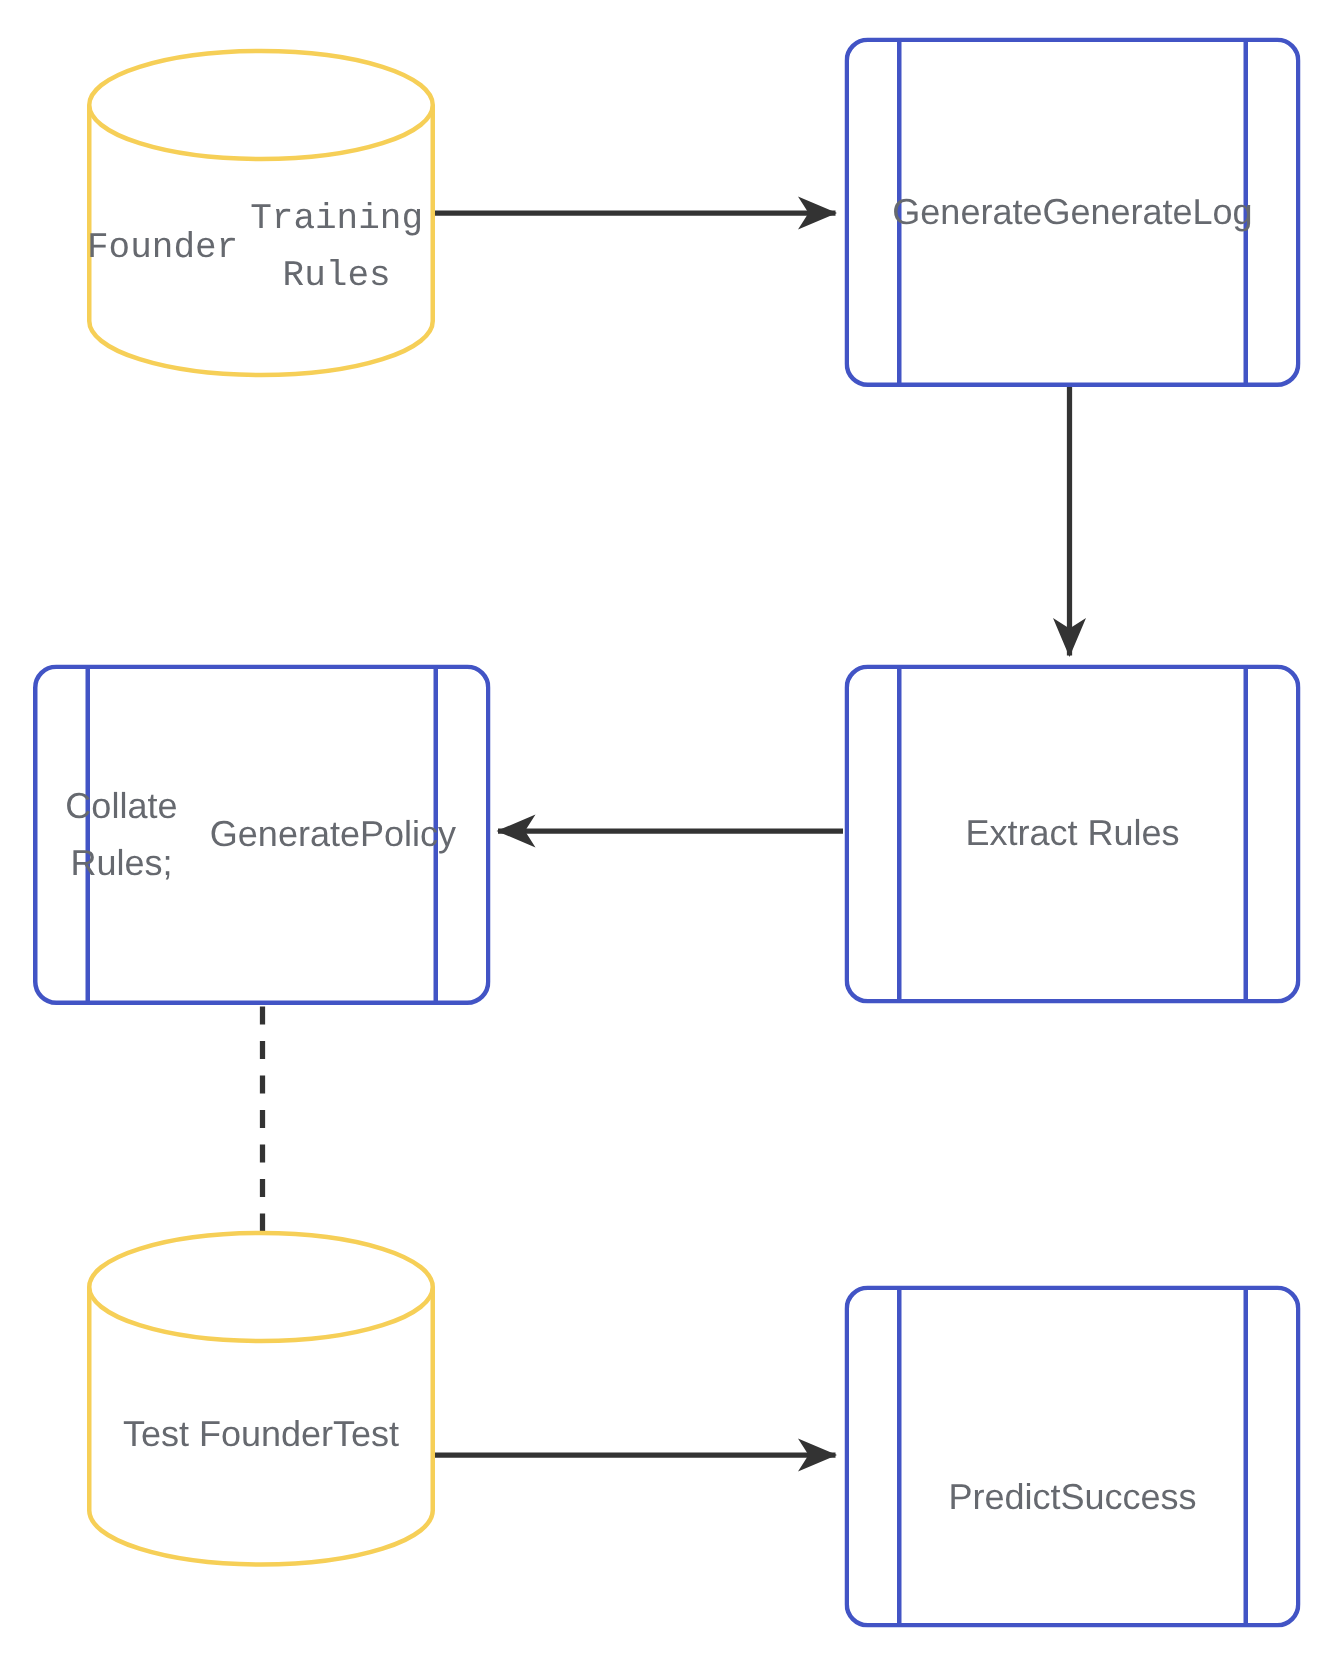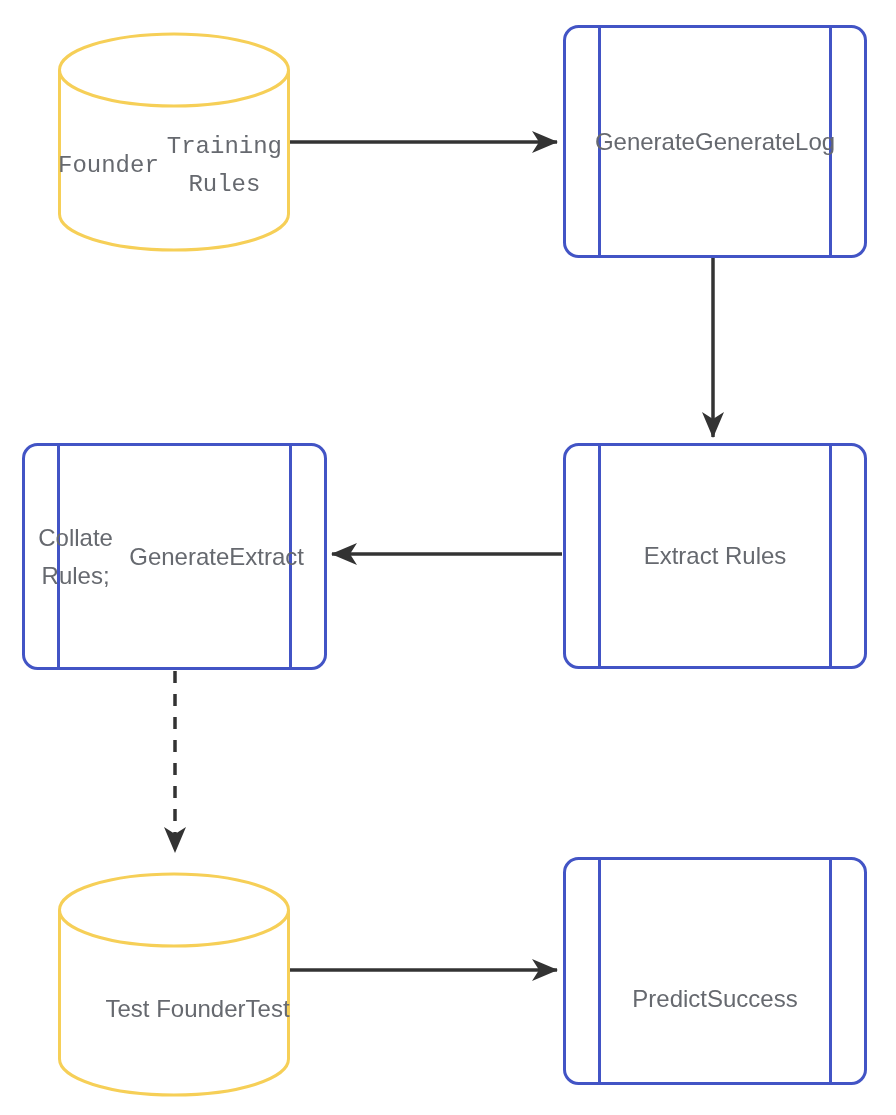--- a/index.html
+++ b/index.html
@@ -97,25 +97,25 @@
 
   <div class="node box" style="left:22px; top:443px; width:282px; height:227px;">
     <svg class="shape" width="305" height="227" viewBox="0 0 305 227">
       <rect class="box-stroke" x="1.5" y="1.5" width="302" height="224" rx="14"></rect>
       <line class="box-line" x1="36.5" y1="1.5" x2="36.5" y2="225.5"></line>
       <line class="box-line" x1="268.5" y1="1.5" x2="268.5" y2="225.5"></line>
     </svg>
     <div class="label">
       <span>Collate Rules;</span>
       <span>Generate</span>
-      <span>Extract</span>
+      <span>Policy</span>
     </div>
   </div>
 
-  <div class="node cyl" style="left:58px; top:872px; width:232px; height:225px;padding-left:47px;">
+  <div class="node cyl" style="left:58px; top:820px; width:232px; height:225px;">
     <svg class="shape" width="232" height="225" viewBox="0 0 232 225">
       <path class="cyl-fill" d="M1.5,38 L1.5,187 A114.5,36 0 0 0 230.5,187 L230.5,38"></path>
       <ellipse class="cyl-top" cx="116" cy="38" rx="114.5" ry="36"></ellipse>
     </svg>
     <div class="label">
       <span>Test Founder</span>
       <span>Test</span>
     </div>
   </div>
 

